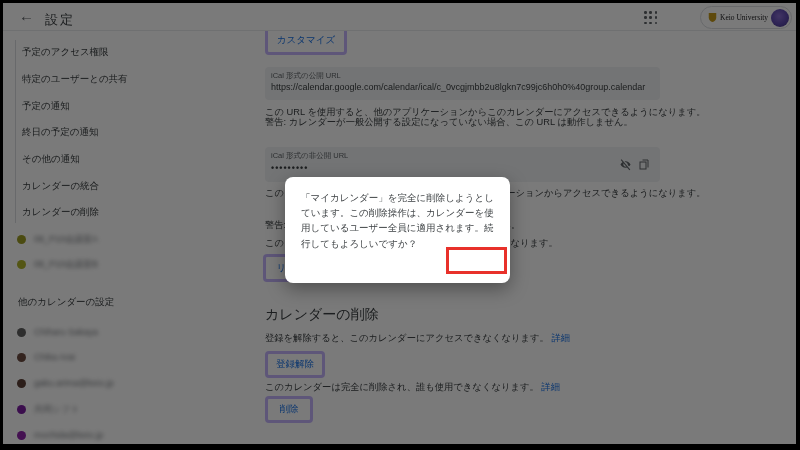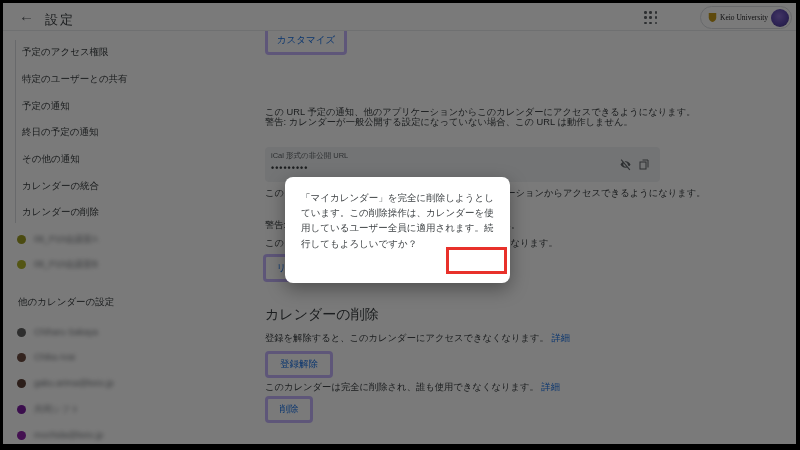--- a/index.html
+++ b/index.html
@@ -47,21 +47,25 @@
   .red-box { position:absolute; left:443px; top:244px; width:61px; height:27px; border:3px solid #e8312a; z-index:30; pointer-events:none; }
 </style>
 </head>
 <body>
 
 <div id="screen">
 <div id="app">
 
   <div class="btn abs" style="left:262px; top:22px; width:82px; height:30px;">カスタマイズ</div>
 
-  <div class="body-text" style="top:103px;">この URL 予定の通知、他のアプリケーションからこのカレンダーにアクセスできるようになります。</div>
+  <div class="field" style="top:64px; height:33px;">
+    <span class="flabel">iCal 形式の公開 URL</span>
+    <span class="fvalue">https://calendar.google.com/calendar/ical/c_0vcgjmbb2u8lgkn7c99jc6h0h0%40group.calendar</span>
+  </div>
+  <div class="body-text" style="top:103px;">この URL を使用すると、他のアプリケーションからこのカレンダーにアクセスできるようになります。</div>
   <div class="body-text" style="top:113px;">警告: カレンダーが一般公開する設定になっていない場合、この URL は動作しません。</div>
 
   <div class="field" style="top:144px; height:35px;">
     <span class="flabel">iCal 形式の非公開 URL</span>
     <span class="fvalue" style="top:16px; font-weight:bold; letter-spacing:1px;">•••••••••</span>
     <span class="ficon" style="left:353px; top:10px;">
       <svg width="13" height="13" viewBox="0 0 24 24">
         <path fill="#5f6368" d="M12 6c-4.2 0-7.6 2.4-9.3 6 1.7 3.6 5.1 6 9.3 6s7.6-2.4 9.3-6c-1.7-3.6-5.1-6-9.3-6zm0 10a4 4 0 1 1 0-8 4 4 0 0 1 0 8z"></path>
         <line x1="5" y1="2" x2="21" y2="21" stroke="#f1f3f4" stroke-width="3"></line>
         <line x1="4" y1="3" x2="20" y2="22" stroke="#5f6368" stroke-width="2"></line>
@@ -77,21 +81,21 @@
   <div class="body-text wrap-text" style="top:183px; width:452px;">この URL を使用すると、このカレンダーに他のアプリケーションからアクセスできるようになります。</div>
   <div class="body-text" style="top:216px;">警告: 非公開 URL は誰にも知られないようにしてください。</div>
   <div class="body-text" style="top:234px;">この URL をリセットすると、以前の URL は使用できなくなります。</div>
   <div class="btn abs" style="left:260px; top:251px; width:66px; height:28px;">リセット</div>
 
   <div class="abs" style="left:262px; top:303px; font-size:14px; color:#3c4043;">カレンダーの削除</div>
   <div class="body-text" style="top:329px;">
     <span>登録を解除すると、このカレンダーにアクセスできなくなります。</span>
     <span class="link">詳細</span>
   </div>
-  <div class="btn abs" style="left:262px; top:348px; width:68px; height:27px;">登録解除</div>
+  <div class="btn abs" style="left:262px; top:348px; width:60px; height:27px;">登録解除</div>
   <div class="body-text" style="top:378px;">
     <span>このカレンダーは完全に削除され、誰も使用できなくなります。</span>
     <span class="link">詳細</span>
   </div>
   <div class="btn abs" style="left:262px; top:393px; width:48px; height:27px;">削除</div>
 
   <div class="side-line"></div>
   <div class="nav-item" style="top:43px;">予定のアクセス権限</div>
   <div class="nav-item" style="top:70px;">特定のユーザーとの共有</div>
   <div class="nav-item" style="top:97px;">予定の通知</div>

